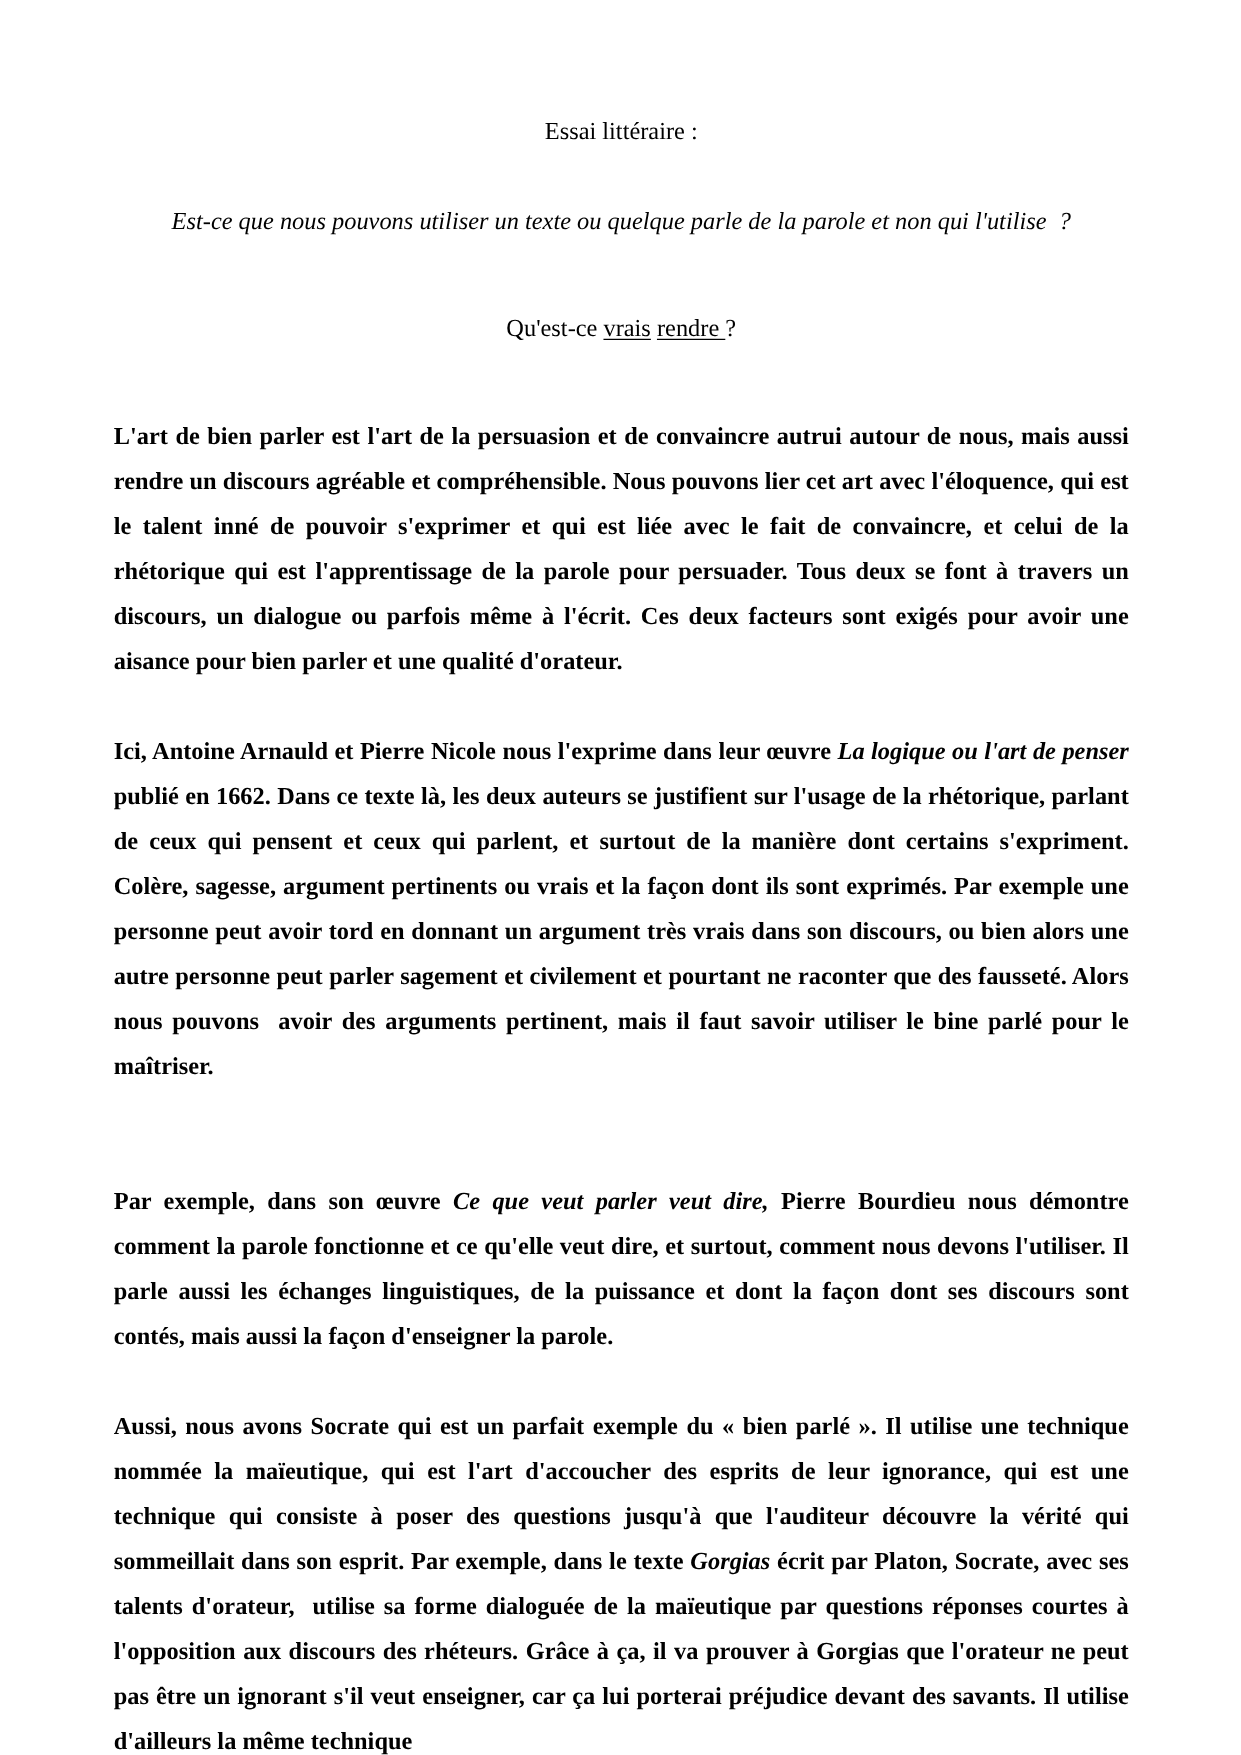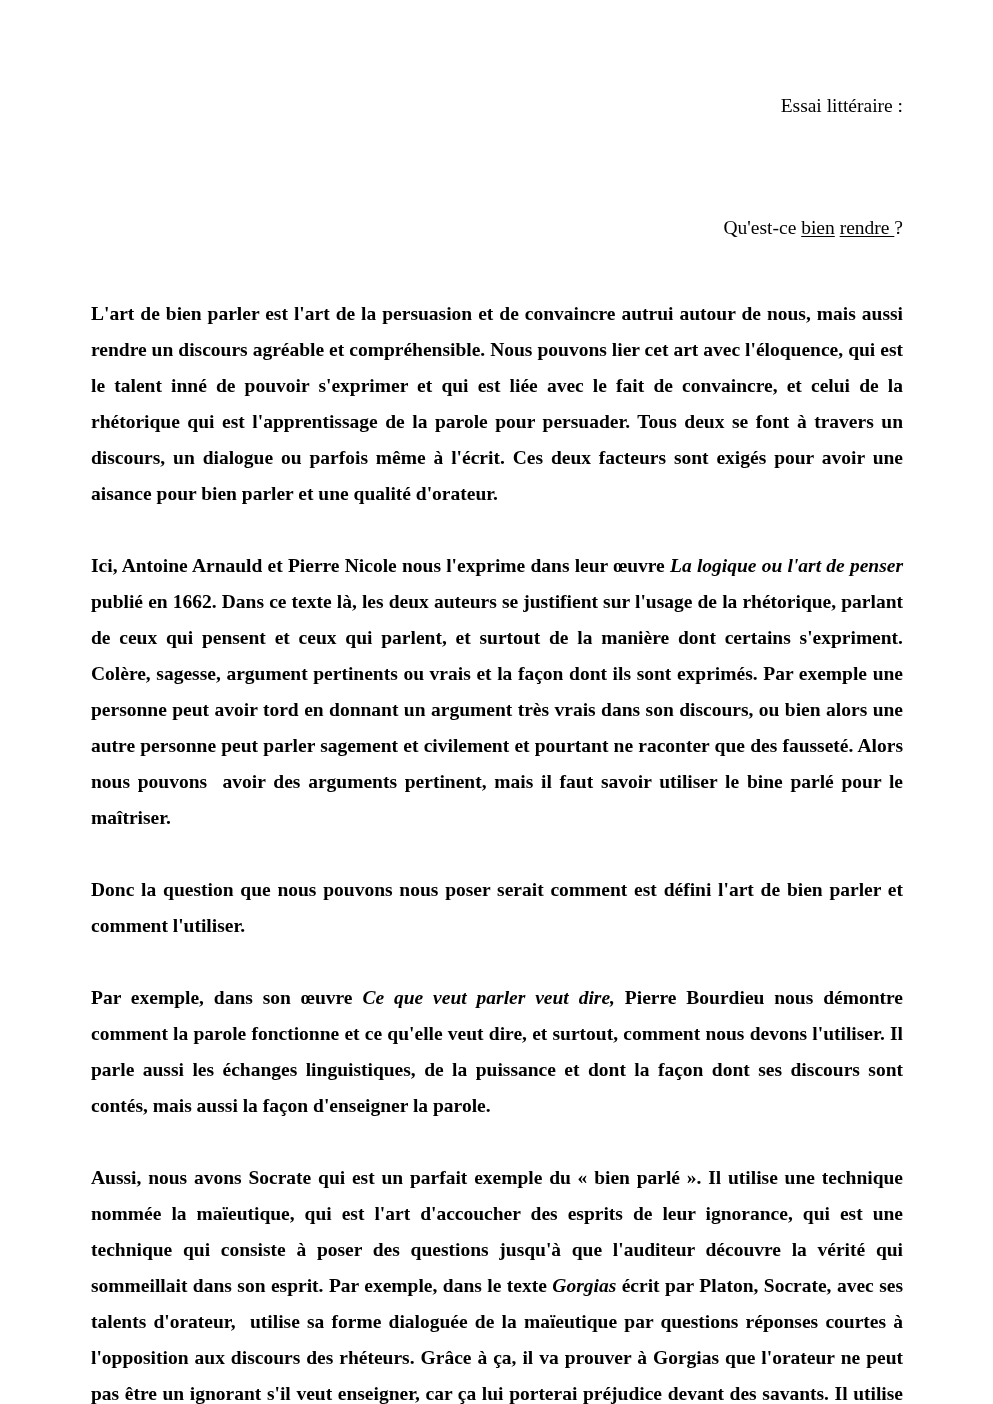--- a/index.html
+++ b/index.html
@@ -32,21 +32,21 @@
   .doc-para {
     font-size: 19.5px;
     line-height: 36px;
     color: #000000;
     margin: 0;
     -webkit-font-smoothing: antialiased;
   }
 
   
   .doc-line {
-    text-align: right;
+    text-align: center;
     white-space: pre-wrap;
   }
 
   
   .doc-para {
     text-align: justify;
     text-justify: inter-word;
     white-space: pre-wrap;
     hyphens: none;
     font-weight: bold;
@@ -70,36 +70,36 @@
 </head>
 <body>
 
 <div class="page">
   <div class="content">
 
     <p class="doc-line">Essai littéraire :</p>
 
     <div class="gap-1"></div>
 
+    <p class="doc-line italic">Est-ce que nous pouvons utiliser un texte ou quelque parle de la parole et non qui l'utilise  ?</p>
 
     <div class="gap-2"></div>
 
-    <p class="doc-line"><span>Qu'est-ce </span><span class="underline">bien</span><span> </span><span class="underline">rendre </span><span>?</span></p>
+    <p class="doc-line"><span>Qu'est-ce </span><span class="underline">vrais</span><span> </span><span class="underline">rendre </span><span>?</span></p>
 
     <div class="gap-2"></div>
 
     <p class="doc-para">L'art de bien parler est l'art de la persuasion et de convaincre autrui autour de nous, mais aussi rendre un discours agréable et compréhensible. Nous pouvons lier cet art avec l'éloquence, qui est le talent inné de pouvoir s'exprimer et qui est liée avec le fait de convaincre, et celui de la rhétorique qui est l'apprentissage de la parole pour persuader. Tous deux se font à travers un discours, un dialogue ou parfois même à l'écrit. Ces deux facteurs sont exigés pour avoir une aisance pour bien parler et une qualité d'orateur.</p>
 
     <div class="gap-1"></div>
 
     <p class="doc-para"><span>Ici, Antoine Arnauld et Pierre Nicole nous l'exprime dans leur œuvre </span><span class="italic">La logique ou l'art de penser</span><span> publié en 1662. Dans ce texte là, les deux auteurs se justifient sur l'usage de la rhétorique, parlant de ceux qui pensent et ceux qui parlent, et surtout de la manière dont certains s'expriment. Colère, sagesse, argument pertinents ou vrais et la façon dont ils sont exprimés. Par exemple une personne peut avoir tord en donnant un argument très vrais dans son discours, ou bien alors une autre personne peut parler sagement et civilement et pourtant ne raconter que des fausseté. Alors nous pouvons  avoir des arguments pertinent, mais il faut savoir utiliser le bine parlé pour le maîtriser.</span></p>
 
     <div class="gap-1"></div>
 
-    <p class="doc-para">Donc la question que nous pouvons nous poser serait comment est défini l'art de bien parler et comment l'utiliser.</p>
 
     <div class="gap-1"></div>
 
     <p class="doc-para"><span>Par exemple, dans son œuvre </span><span class="italic">Ce que veut parler veut dire,</span><span> Pierre Bourdieu nous démontre comment la parole fonctionne et ce qu'elle veut dire, et surtout, comment nous devons l'utiliser. Il parle aussi les échanges linguistiques, de la puissance et dont la façon dont ses discours sont contés, mais aussi la façon d'enseigner la parole.</span></p>
 
     <div class="gap-1"></div>
 
     <p class="doc-para"><span>Aussi, nous avons Socrate qui est un parfait exemple du « bien parlé ». Il utilise une technique nommée la maïeutique, qui est l'art d'accoucher des esprits de leur ignorance, qui est une technique qui consiste à poser des questions jusqu'à que l'auditeur découvre la vérité qui sommeillait dans son esprit. Par exemple, dans le texte </span><span class="italic">Gorgias</span><span> écrit par Platon, Socrate, avec ses talents d'orateur,  utilise sa forme dialoguée de la maïeutique par questions réponses courtes à l'opposition aux discours des rhéteurs. Grâce à ça, il va prouver à Gorgias que l'orateur ne peut pas être un ignorant s'il veut enseigner, car ça lui porterai préjudice devant des savants. Il utilise d'ailleurs la même technique</span></p>
 
   </div>

